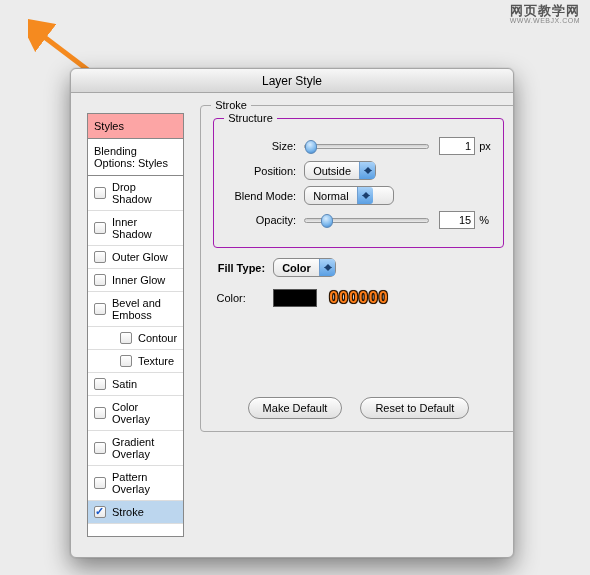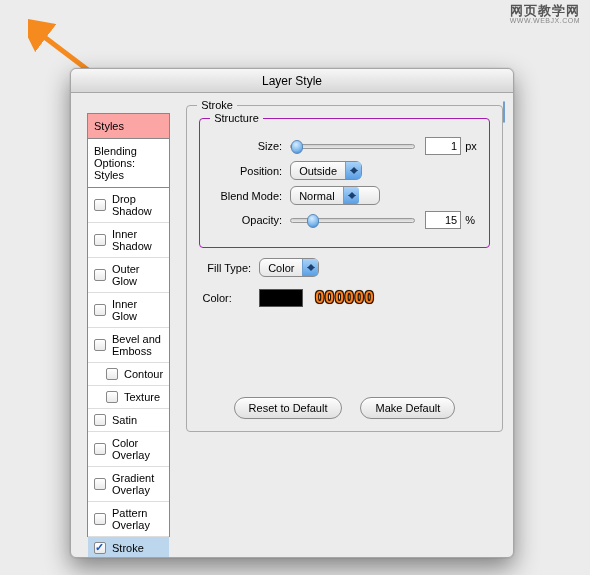--- a/index.html
+++ b/index.html
@@ -52,21 +52,21 @@
     border-bottom: 1px solid #888;
     background: #fff;
   }
   .side-item {
     display: flex; align-items: center; gap: 6px;
     padding: 5px 6px;
     border-bottom: 1px solid #ddd;
     background: #fff;
   }
   .side-item.selected { background: #bcd6ee; }
-  .side-item.indent { padding-left: 18px; }
+  .side-item.indent { padding-left: 32px; }
   .chk {
     width: 12px; height: 12px;
     border: 1px solid #888;
     border-radius: 2px;
     background: linear-gradient(#fff,#eaeaea);
     position: relative;
     flex: 0 0 auto;
   }
   .chk.checked::after {
     content: "✓";
@@ -137,21 +137,21 @@
     width: 44px; height: 18px; background:#000;
     border: 1px solid #555; display:inline-block;
   }
   .hex-badge {
     display:inline-block; margin-left: 12px;
     font-family: "Arial Black", Arial, sans-serif;
     font-size: 16px; font-weight: 900; letter-spacing: 1px;
     color: #ff7f1a;
     text-shadow: 0 0 1px #2a1500, 0 0 2px #2a1500, 1px 1px 0 #2a1500, -1px -1px 0 #2a1500, 1px -1px 0 #2a1500, -1px 1px 0 #2a1500;
   }
-  .filltype-row { display:flex; align-items:center; margin: 2px 0 12px 0;}
+  .filltype-row { display:flex; align-items:center; margin: 2px 0 12px 0; font-weight: bold;}
   .filltype-row .lbl { width: 60px; text-align:right; padding-right: 8px;}
   .color-row { display:flex; align-items:center; }
   .color-row .lbl { width:60px; text-align:center; padding-right:24px;}
 
   .btn {
     display:inline-flex; align-items:center; justify-content:center;
     height: 22px; padding: 0 14px;
     border: 1px solid #8b8b8b; border-radius: 11px;
     background: linear-gradient(#fdfdfd,#e0e0e0);
     font-size: 11px;
@@ -309,22 +309,22 @@
 
         <div class="color-row">
           <span class="lbl">Color:</span>
           <span class="swatch" id="color-swatch" style="background: rgb(0, 0, 0);"></span>
           <span class="hex-badge">000000</span>
         </div>
 
         <div style="height:80px"></div>
 
         <div class="btn-row">
+          <div class="btn">Make Default</div>
           <div class="btn">Reset to Default</div>
-          <div class="btn">Make Default</div>
         </div>
       </div>
     </div>
 
     <div class="rightcol">
       <div class="rpill"></div>
       <div class="rpill plain"></div>
       <div class="rpill plain">
           <span class="txt">Ne</span>
         </div>

